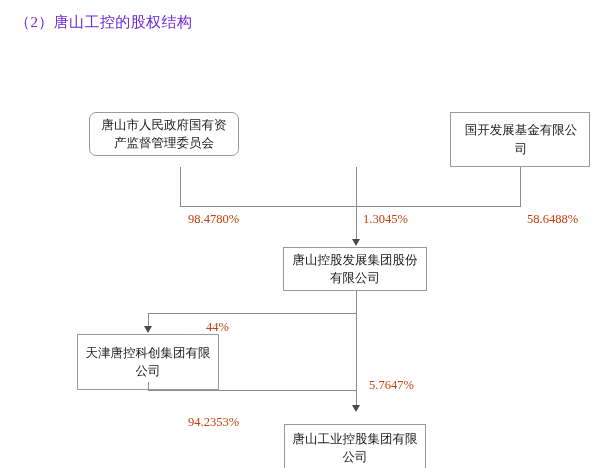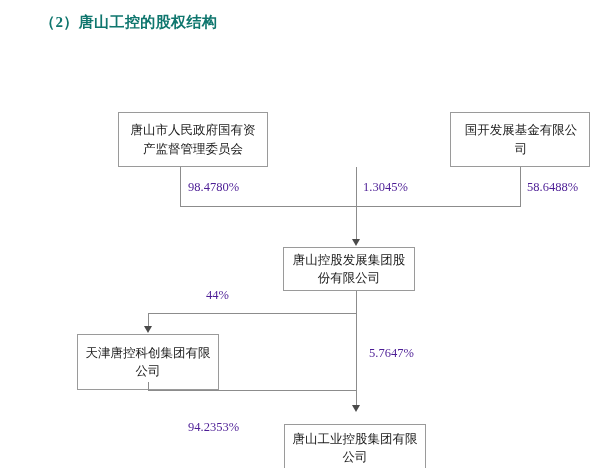--- a/index.html
+++ b/index.html
@@ -10,25 +10,25 @@
   #page {
     position: relative;
     width: 603px;
     height: 468px;
     background: #ffffff;
     font-family: "Liberation Serif", "DejaVu Serif", serif;
     overflow: hidden;
   }
   #page-title {
     position: absolute;
-    left: 40px;
+    left: 15px;
     top: 13px;
     font-size: 15px;
-    font-weight: bold;
-    color: #0f766e;
+    font-weight: normal;
+    color: #6d28d9;
     letter-spacing: 0.4px;
     white-space: nowrap;
   }
   .node {
     position: absolute;
     box-sizing: border-box;
     border: 1px solid #9a9a9a;
     background: #ffffff;
     display: flex;
     align-items: center;
@@ -53,32 +53,33 @@
     position: absolute;
     width: 0;
     height: 0;
     border-left: 4px solid transparent;
     border-right: 4px solid transparent;
     border-top: 7px solid #4a4a4a;
   }
   .pct {
     position: absolute;
     font-size: 12.5px;
-    color: #4c1d95;
+    color: #c2410c;
     white-space: nowrap;
+    margin-top: 32px;
   }
 </style>
 </head>
 <body>
 
 <div id="page">
 
   <div id="page-title">（2）唐山工控的股权结构</div>
 
-  <div class="node" style="left:118px; top:112px; width:150px; height:55px;">
+  <div class="node" style="left:89px; top:112px; width:150px; height:44px;border-radius:7px;">
     <span>唐山市人民政府国有资产监督管理委员会</span>
   </div>
 
 
   <div class="node" style="left:450px; top:112px; width:140px; height:55px;padding-left:8px;">
     <span>国开发展基金有限公司</span>
   </div>
 
   <div class="conn vline" style="left:180px; top:167px; height:40px;"></div>
 
@@ -88,40 +89,40 @@
 
   <div class="conn hline" style="left:180px; top:206px; width:341px;"></div>
 
   <div class="conn vline" style="left:356px; top:206px; height:34px;"></div>
   <div class="arrow" style="left:352px; top:239px;"></div>
 
   <div class="pct" style="left:188px; top:180px;">98.4780%</div>
   <div class="pct" style="left:363px; top:180px;">1.3045%</div>
   <div class="pct" style="left:527px; top:180px;">58.6488%</div>
 
-  <div class="node" style="left:283px; top:247px; width:132px; height:44px;">
+  <div class="node" style="left:283px; top:247px; width:144px; height:44px;">
     <span>唐山控股发展集团股份有限公司</span>
   </div>
 
   <div class="conn vline" style="left:356px; top:291px; height:99px;"></div>
 
   <div class="conn hline" style="left:148px; top:313px; width:209px;"></div>
   <div class="conn vline" style="left:148px; top:313px; height:14px;"></div>
   <div class="arrow" style="left:144px; top:326px;"></div>
   <div class="pct" style="left:206px; top:288px;">44%</div>
 
   <div class="pct" style="left:369px; top:346px;">5.7647%</div>
 
   <div class="node" style="left:77px; top:334px; width:142px; height:56px;">
     <span>天津唐控科创集团有限公司</span>
   </div>
 
   <div class="conn vline" style="left:148px; top:382px; height:9px;"></div>
   <div class="conn hline" style="left:148px; top:390px; width:209px;"></div>
-  <div class="pct" style="left:188px; top:420px;">94.2353%</div>
+  <div class="pct" style="left:188px; top:383px;">94.2353%</div>
 
   <div class="conn vline" style="left:356px; top:390px; height:17px;"></div>
   <div class="arrow" style="left:352px; top:405px;"></div>
 
   <div class="node" style="left:284px; top:424px; width:142px; height:48px;justify-content:center;">
     <span>唐山工业控股集团有限公司</span>
   </div>
 
 </div>
 

